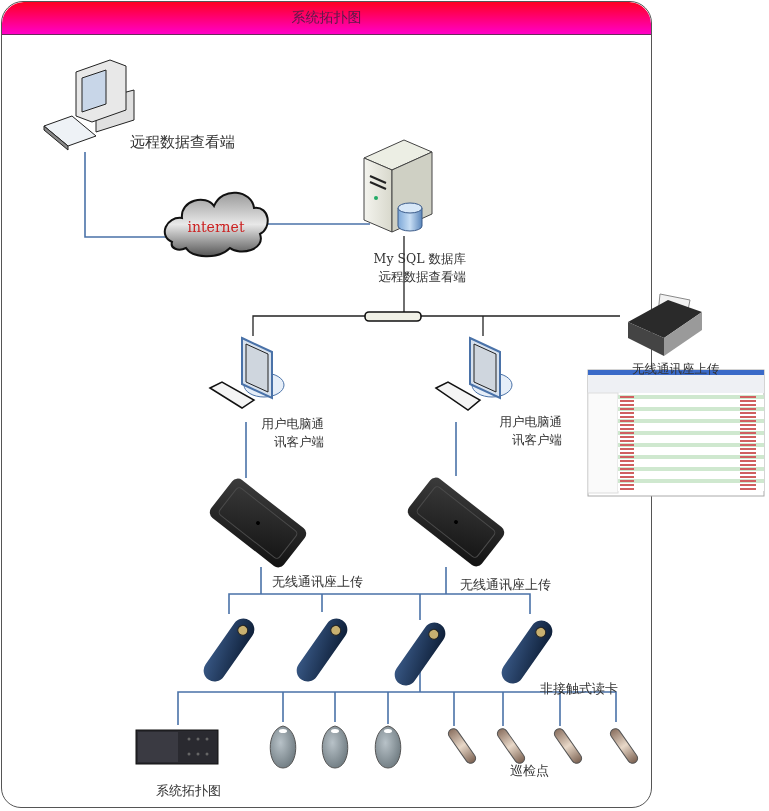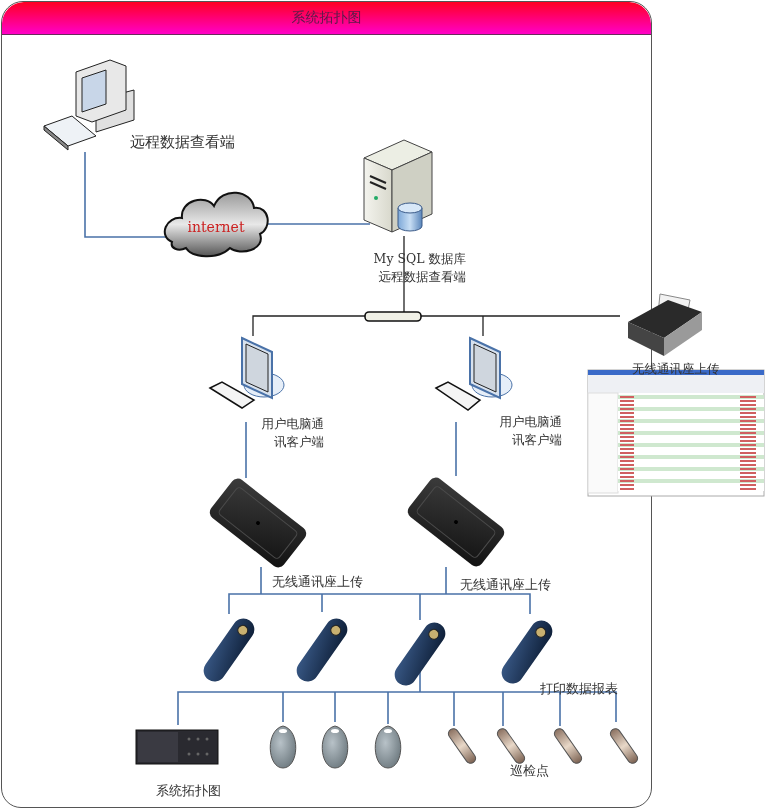--- a/index.html
+++ b/index.html
@@ -296,16 +296,16 @@
 <div class="lbl lbl-md center" style="left:244px;top:415px;width:80px;">
   <div>用户电脑通</div>
   <div>讯客户端</div>
 </div>
 <div class="lbl lbl-md center" style="left:482px;top:413px;width:80px;">
   <div>用户电脑通</div>
   <div>讯客户端</div>
 </div>
 <div class="lbl lbl-sm" style="left:272px;top:573px;">无线通讯座上传</div>
 <div class="lbl lbl-sm" style="left:460px;top:576px;">无线通讯座上传</div>
-<div class="lbl lbl-sm" style="left:540px;top:680px;">打印数据报表</div>
+<div class="lbl lbl-sm" style="left:540px;top:680px;">非接触式读卡</div>
 <div class="lbl lbl-sm" style="left:156px;top:782px;">系统拓扑图</div>
 <div class="lbl lbl-sm" style="left:316px;top:782px;margin-top:28px;">人员卡</div>
 <div class="lbl lbl-sm" style="left:510px;top:762px;">巡检点</div>
 
 </body></html>

